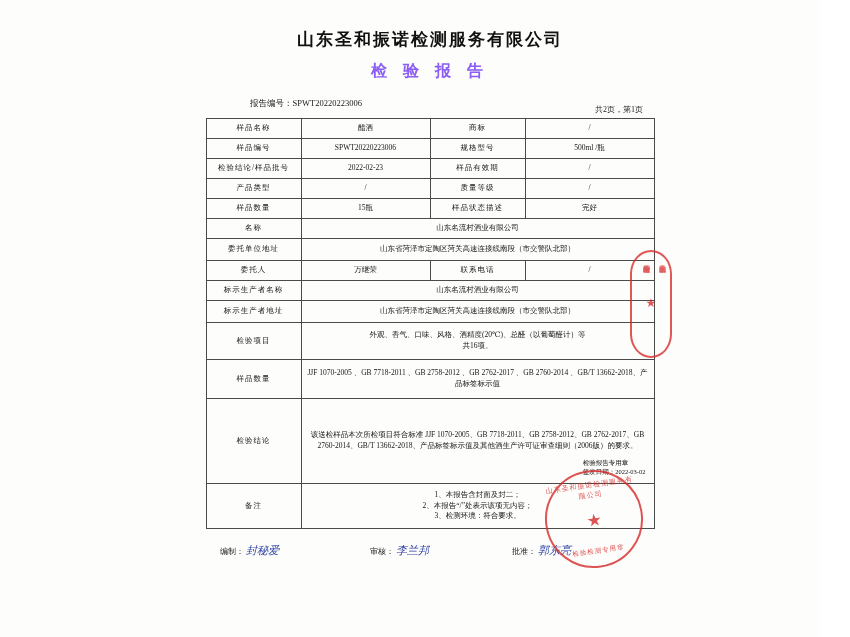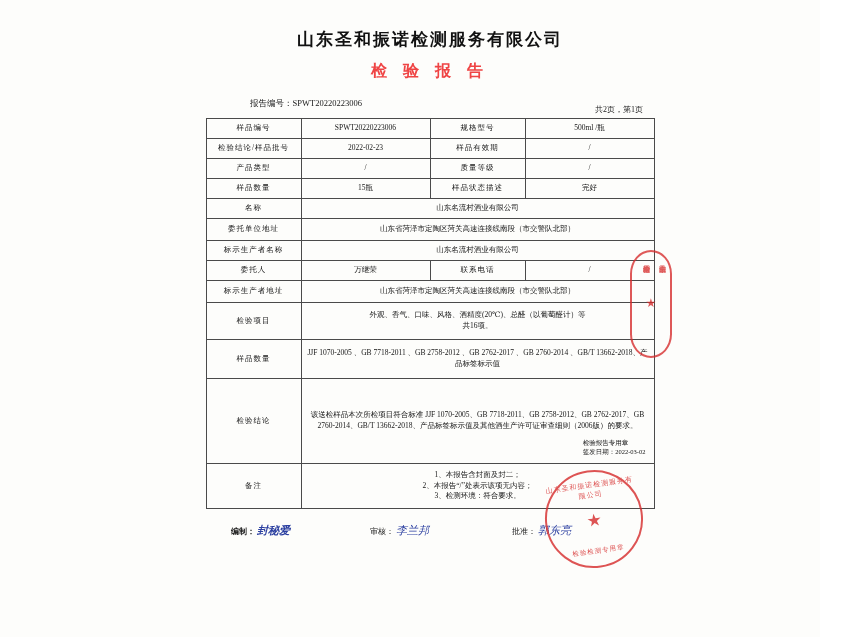--- a/index.html
+++ b/index.html
@@ -38,21 +38,21 @@
     letter-spacing: 2px;
     margin-top: 18px;
     color: #111;
   }
   .title-sub {
     text-align: center;
     font-size: 16px;
     font-weight: bold;
     letter-spacing: 6px;
     margin-top: 10px;
-    color: #ef4444;
+    color: #8b5cf6;
   }
 
   
   .meta-row {
     position: relative;
     height: 16px;
     margin-top: 16px;
     font-size: 8.5px;
   }
   .meta-no {
@@ -121,21 +121,21 @@
     white-space: nowrap;
   }
   .sig .hand {
     font-family: "DejaVu Serif", serif;
     font-style: italic;
     color: #2b3fa0;
     font-size: 11px;
     margin-left: 2px;
     letter-spacing: 0px;
   }
-  .sig-1 { left: 11px; font-weight: bold; }
+  .sig-1 { left: 0px; }
   .sig-2 { left: 150px; }
   .sig-3 { left: 292px; }
 
   
   .stamp-round {
     position: absolute;
     border: 2.5px solid #d62b2b;
     border-radius: 50%;
     opacity: 0.80;
     color: #d62b2b;
@@ -233,20 +233,26 @@
     <div class="meta-row">
       <span class="meta-no">
         <span>报告编号：</span><span>SPWT20220223006</span>
       </span>
       <span class="meta-pages">共2页，第1页</span>
     </div>
 
     <table class="main">
       <tbody>
         <tr class="r-h20">
+          <td class="lbl">样品名称</td>
+          <td class="val">醋酒</td>
+          <td class="lbl2">商标</td>
+          <td class="val2">/</td>
+        </tr>
+        <tr class="r-h20">
           <td class="lbl">样品编号</td>
           <td class="val">SPWT20220223006</td>
           <td class="lbl2">规格型号</td>
           <td class="val2">500ml /瓶</td>
         </tr>
         <tr class="r-h20">
           <td class="lbl">检验结论/样品批号</td>
           <td class="val">2022-02-23</td>
           <td class="lbl2">样品有效期</td>
           <td class="val2">/</td>
@@ -266,28 +272,28 @@
 
         <tr class="r-h20">
           <td class="lbl">名称</td>
           <td class="wide" colspan="3">山东名流村酒业有限公司</td>
         </tr>
         <tr class="r-h22">
           <td class="lbl">委托单位地址</td>
           <td class="wide" colspan="3">山东省菏泽市定陶区菏关高速连接线南段（市交警队北部）</td>
         </tr>
         <tr class="r-h20">
-          <td class="lbl">标示生产者名称</td>
-          <td class="wide" colspan="3">山东名流村酒业有限公司</td>
-        </tr>
-        <tr class="r-h20">
           <td class="lbl">委托人</td>
           <td class="val">万继荣</td>
           <td class="lbl2">联系电话</td>
           <td class="val2">/</td>
+        </tr>
+        <tr class="r-h20">
+          <td class="lbl">标示生产者名称</td>
+          <td class="wide" colspan="3">山东名流村酒业有限公司</td>
         </tr>
         <tr class="r-h22">
           <td class="lbl">标示生产者地址</td>
           <td class="wide" colspan="3">山东省菏泽市定陶区菏关高速连接线南段（市交警队北部）</td>
         </tr>
 
 
         <tr>
           <td class="lbl" style="height:32px">检验项目</td>
           <td class="just-c" colspan="3" style="white-space:pre-line">外观、香气、口味、风格、酒精度(20℃)、总醛（以葡萄醛计）等

